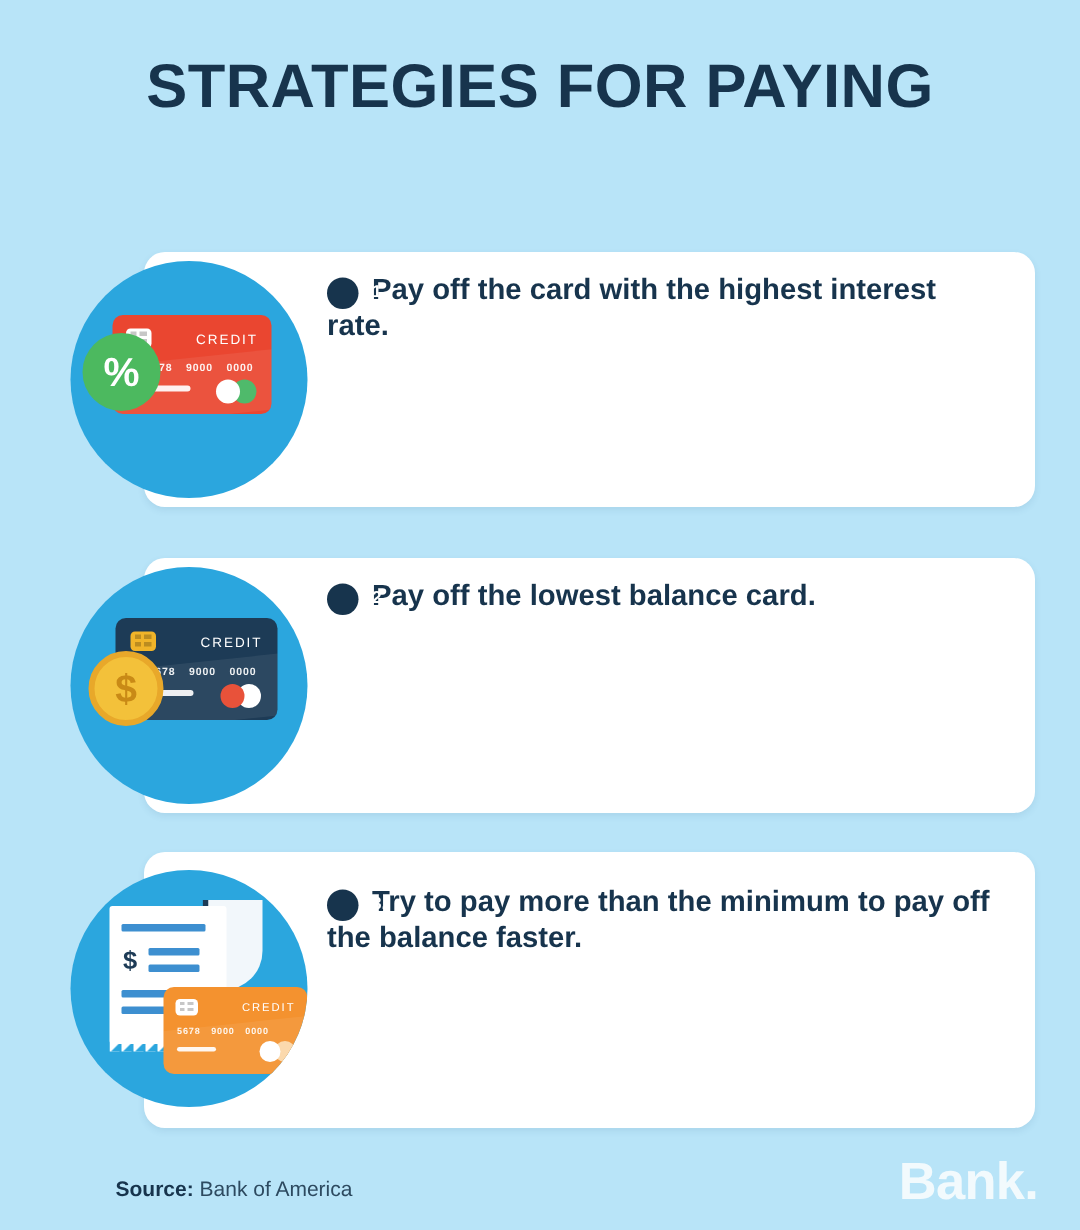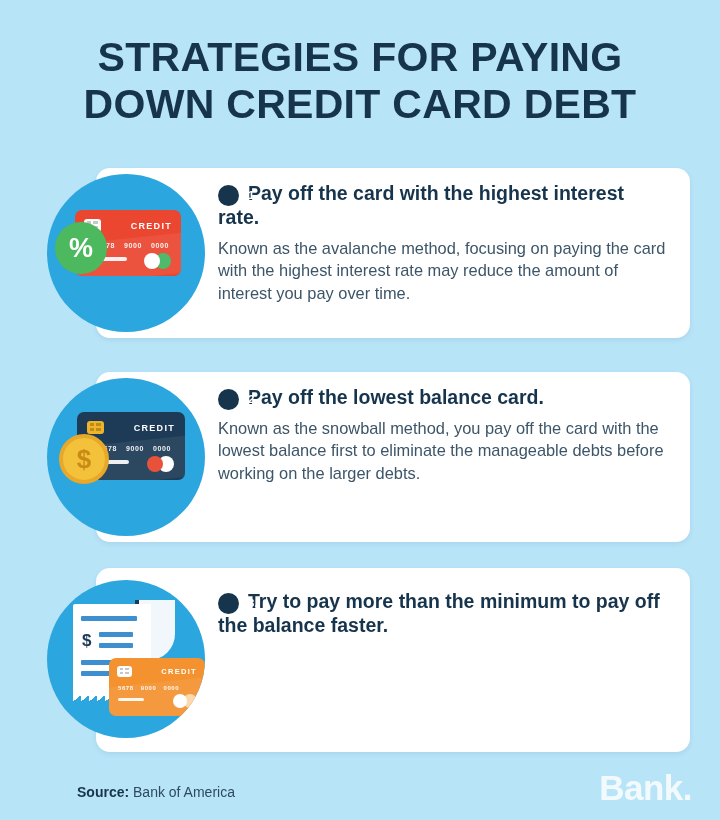--- a/index.html
+++ b/index.html
@@ -122,21 +122,21 @@
   .chip {
     position: absolute;
     border-radius: 3px;
   }
   .chip i {
     position: absolute;
     background: rgba(0,0,0,0.22);
   }
   .cc-label {
     position: absolute;
-    font-weight: bold;
+    font-weight: normal;
     letter-spacing: 1.3px;
     color: #ffffff;
   }
   .cc-nums {
     position: absolute;
     display: flex;
     gap: 9px;
     color: rgba(255,255,255,0.92);
     font-weight: bold;
     font-size: 7px;
@@ -305,21 +305,20 @@
     font-weight: bold;
     letter-spacing: -0.5px;
     opacity: 0.82;
   }
 </style>
 </head>
 <body>
 
 <div class="title">
   <span class="title-line">STRATEGIES FOR PAYING</span>
-  <span class="title-line">DOWN CREDIT CARD DEBT</span>
 </div>
 
 <div class="row row-1">
   <div class="panel"></div>
 
   <div class="circle">
     <div class="cc card-red">
       <div class="sheen"></div>
       <div class="chip">
           <i></i>
@@ -340,21 +339,20 @@
         </div>
     </div>
     <div class="pct-badge">%</div>
   </div>
 
   <div class="text-block">
     <p class="heading">
       <span class="badge">1.</span>
       <span>Pay off the card with the highest interest rate.</span>
     </p>
-    <p class="body-text">Known as the avalanche method, focusing on paying the card with the highest interest rate may reduce the amount of interest you pay over time.</p>
   </div>
 </div>
 
 <div class="row row-2">
   <div class="panel"></div>
 
   <div class="circle">
     <div class="cc card-navy">
       <div class="sheen"></div>
       <div class="chip">
@@ -376,21 +374,20 @@
         </div>
     </div>
     <div class="coin">$</div>
   </div>
 
   <div class="text-block">
     <p class="heading">
       <span class="badge">2.</span>
       <span>Pay off the lowest balance card.</span>
     </p>
-    <p class="body-text">Known as the snowball method, you pay off the card with the lowest balance first to eliminate the manageable debts before working on the larger debts.</p>
   </div>
 </div>
 
 <div class="row row-3">
   <div class="panel"></div>
 
   <div class="circle">
     <div class="curl"></div>
     <div class="receipt">
       <div class="ln" style="top:12px;width:56px;"></div>

